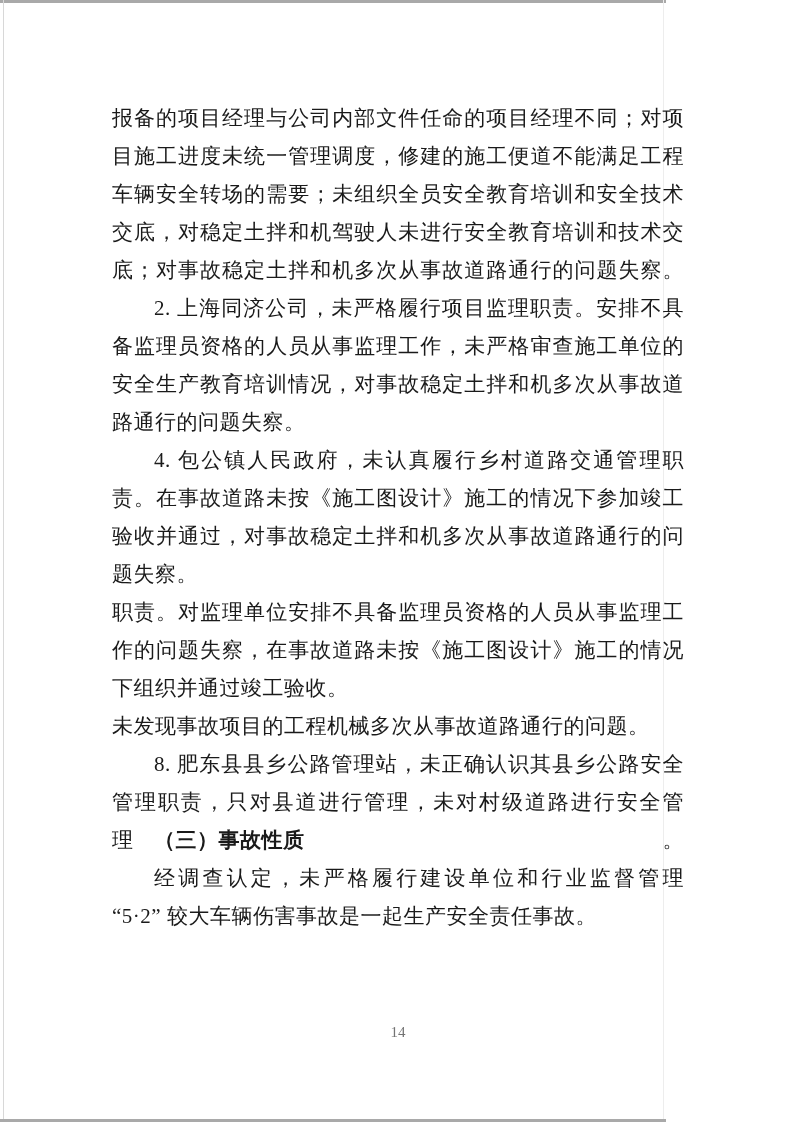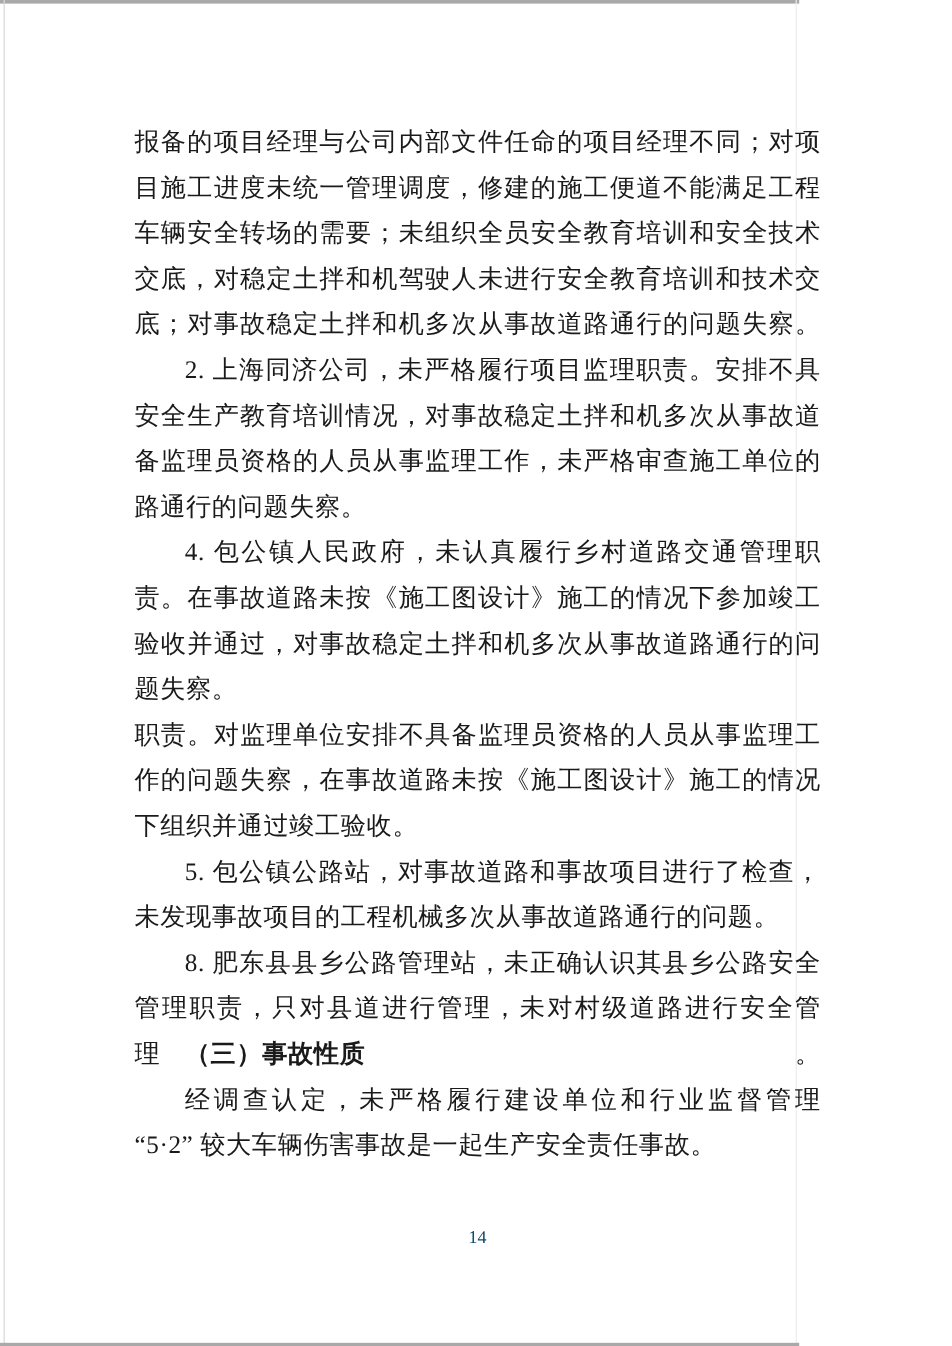--- a/index.html
+++ b/index.html
@@ -44,49 +44,48 @@
   .indent { text-indent: 42px; }
   .heading { font-weight: bold; }
   .page-number {
     position: absolute;
     top: 1021px;
     left: 112px;
     width: 572px;
     text-align: center;
     font-size: 15px;
     line-height: 22px;
-    color: #0c4a6e;
+    color: #737373;
   }
 </style>
 </head>
 <body>
 
 <div class="page">
   <div class="edge-top"></div>
   <div class="edge-left"></div>
   <div class="edge-right"></div>
 
   <div class="content">
       <div class="line fill">报备的项目经理与公司内部文件任命的项目经理不同；对项</div>
       <div class="line fill">目施工进度未统一管理调度，修建的施工便道不能满足工程</div>
       <div class="line fill">车辆安全转场的需要；未组织全员安全教育培训和安全技术</div>
       <div class="line fill">交底，对稳定土拌和机驾驶人未进行安全教育培训和技术交</div>
       <div class="line fill">底；对事故稳定土拌和机多次从事故道路通行的问题失察。</div>
       <div class="line indent fill">2. 上海同济公司，未严格履行项目监理职责。安排不具</div>
+      <div class="line fill">备监理员资格的人员从事监理工作，未严格审查施工单位的</div>
       <div class="line fill">安全生产教育培训情况，对事故稳定土拌和机多次从事故道</div>
-      <div class="line fill">备监理员资格的人员从事监理工作，未严格审查施工单位的</div>
       <div class="line">路通行的问题失察。</div>
       <div class="line indent fill">4. 包公镇人民政府，未认真履行乡村道路交通管理职</div>
       <div class="line fill">责。在事故道路未按《施工图设计》施工的情况下参加竣工</div>
       <div class="line fill">验收并通过，对事故稳定土拌和机多次从事故道路通行的问</div>
       <div class="line">题失察。</div>
       <div class="line fill">职责。对监理单位安排不具备监理员资格的人员从事监理工</div>
       <div class="line fill">作的问题失察，在事故道路未按《施工图设计》施工的情况</div>
       <div class="line">下组织并通过竣工验收。</div>
-      <div class="line indent fill">5. 包公镇公路站，对事故道路和事故项目进行了检查，</div>
       <div class="line">未发现事故项目的工程机械多次从事故道路通行的问题。</div>
       <div class="line indent fill">8. 肥东县县乡公路管理站，未正确认识其县乡公路安全</div>
       <div class="line fill">管理职责，只对县道进行管理，未对村级道路进行安全管理。</div>
       <div class="line heading indent">（三）事故性质</div>
       <div class="line indent fill">经调查认定，未严格履行建设单位和行业监督管理</div>
       <div class="line">“5·2” 较大车辆伤害事故是一起生产安全责任事故。</div>
     </div>
 
   <div class="page-number">14</div>
 

